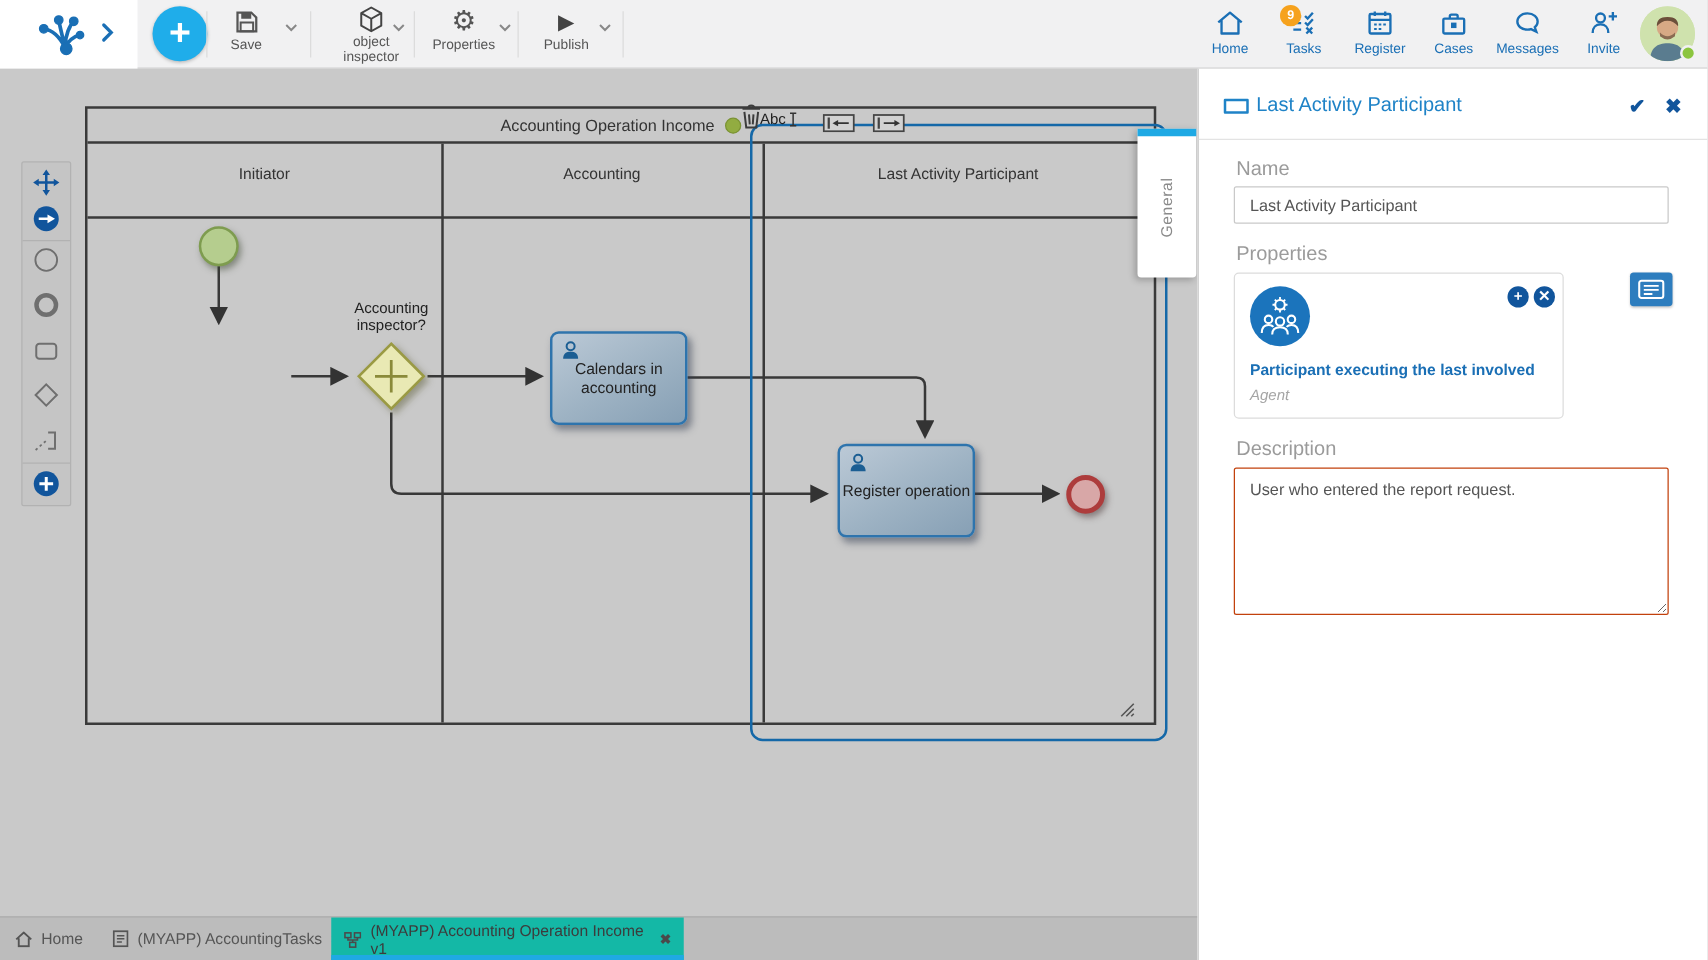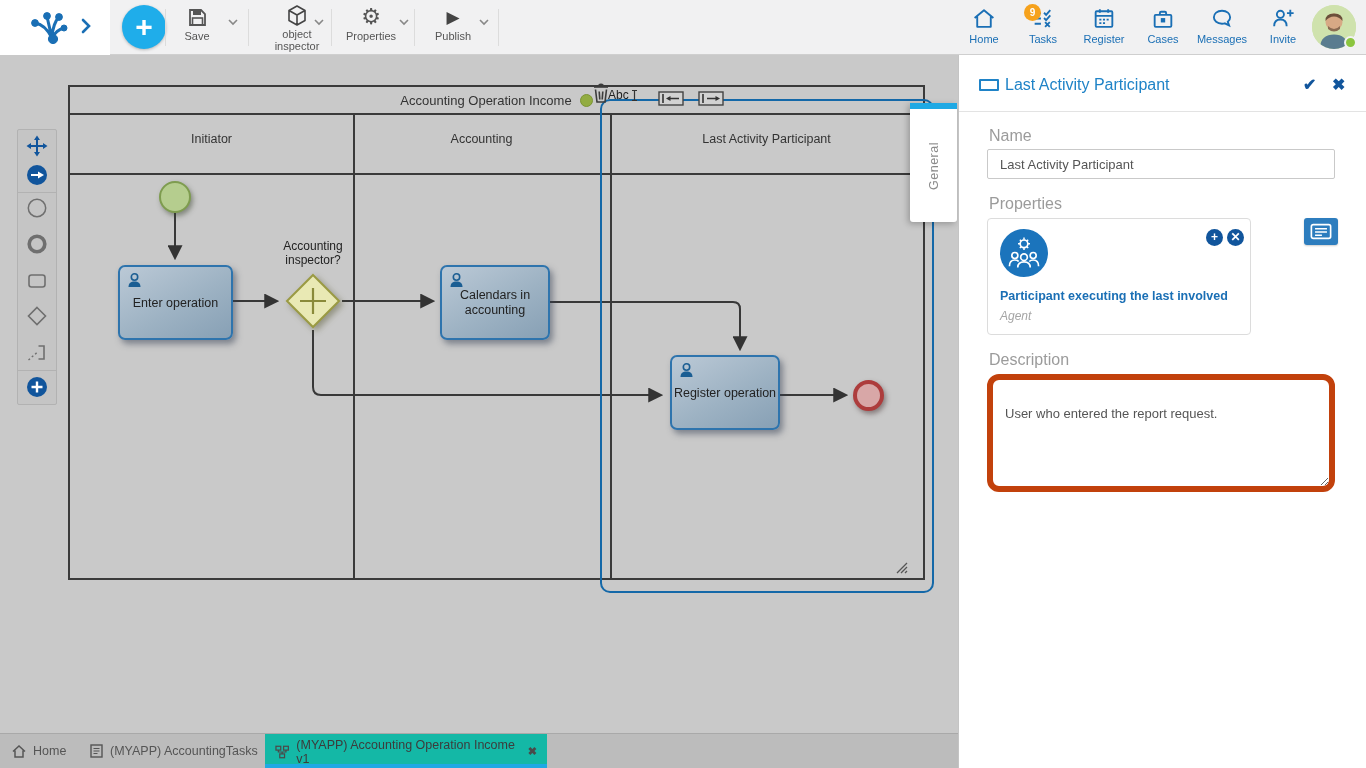--- a/index.html
+++ b/index.html
@@ -77,22 +77,22 @@
   .txt-input{left:28px;width:348px;height:30px;border:1px solid #c9c9c9;border-radius:2px;box-sizing:border-box;
              padding:0 12px;font-size:13px;color:#555;font-family:"Liberation Sans",sans-serif;background:#fff}
   .card{left:28px;top:163px;width:264px;height:117px;border:1px solid #dcdcdc;border-radius:4px;box-sizing:border-box;background:#fff}
   .part-circle{left:12px;top:10px;width:48px;height:48px;border-radius:50%;background:#1b74bc;display:flex;align-items:center;justify-content:center}
   .mini-btn{top:10px;width:17px;height:17px;border-radius:50%;background:#11559c;color:#fff;display:flex;align-items:center;
             justify-content:center;font-size:12px;font-weight:bold;line-height:17px;cursor:pointer}
   .part-name{left:12px;top:70px;width:242px;font-size:12.5px;font-weight:bold;color:#1a6fb5;cursor:pointer}
   .part-type{left:12px;top:90px;font-size:12px;font-style:italic;color:#a5a5a5}
   .list-btn{left:345px;top:163px;width:34px;height:27px;background:#2d7dbe;border-radius:3px;display:flex;
             align-items:center;justify-content:center;cursor:pointer;box-shadow:0 1px 2px rgba(0,0,0,.2)}
-  .desc-area{left:28px;top:319px;width:348px;height:118px;border:6px solid #c2410c;border-radius:12px;box-sizing:border-box;
-             padding:26px 12px;font-size:13px;color:#555;font-family:"Liberation Sans",sans-serif;resize:both}
+  .desc-area{left:28px;top:319px;width:348px;height:118px;border:1px solid #c2410c;border-radius:2px;box-sizing:border-box;
+             padding:9px 12px;font-size:13px;color:#555;font-family:"Liberation Sans",sans-serif;resize:both}
 </style>
 </head>
 <body>
 
 <div class="abs topbar">
   <div class="abs logo-area">
     <span class="abs" style="left:28px;top:10px">
       <svg width="40" height="36" viewBox="0 0 40 36">
         <g fill="#1a6fb5" stroke="#1a6fb5">
           <path d="M24 28 C20 20 14 14 7 13 M24 28 C22 19 20 12 19 6 M24 28 C24 18 28 10 31 7 M24 28 C27 22 32 19 36 18" fill="none" stroke-width="3" stroke-linecap="round"></path>
@@ -326,29 +326,20 @@
       <path d="M233 246 L277 246" marker-end="url(#arr)"></path>
       <path d="M342 246 L433 246" marker-end="url(#arr)"></path>
       <path d="M313 275 L313 332 Q313 340 321 340 L661 340" marker-end="url(#arr)"></path>
       <path d="M550 247 L733 247 Q740 247 740 254 L740 294" marker-end="url(#arr)"></path>
       <path d="M780 340 L846 340" marker-end="url(#arr)"></path>
     </g>
   </svg>
 
   <div class="abs event-start"></div>
 
-  <div class="abs task" style="left:118px;top:210px;width:115px;height:75px">
-    <span class="person">
-      <svg width="17" height="17" viewBox="0 0 17 17">
-          <circle cx="8.5" cy="5" r="3.2" fill="none" stroke="#1b5e93" stroke-width="1.6"></circle>
-          <path d="M2.5 15 C2.5 10.8 5 9.4 8.5 9.4 C12 9.4 14.5 10.8 14.5 15 Z" fill="#1b5e93"></path>
-        </svg>
-    </span>
-    <span>Enter operation</span>
-  </div>
 
   <div class="abs gw-label">
     <div>Accounting</div>
     <div>inspector?</div>
   </div>
   <span class="abs" style="left:284px;top:217px;cursor:pointer">
     <svg width="58" height="58" viewBox="0 0 58 58" style="filter:drop-shadow(3px 3px 3px rgba(80,80,40,.45))">
       <path d="M29 3 L55 29 L29 55 L3 29 Z" fill="#e9e9b4" stroke="#9a9a43" stroke-width="2"></path>
       <path d="M29 16 V42 M16 29 H42" stroke="#8a8a3a" stroke-width="2.2"></path>
     </svg>

